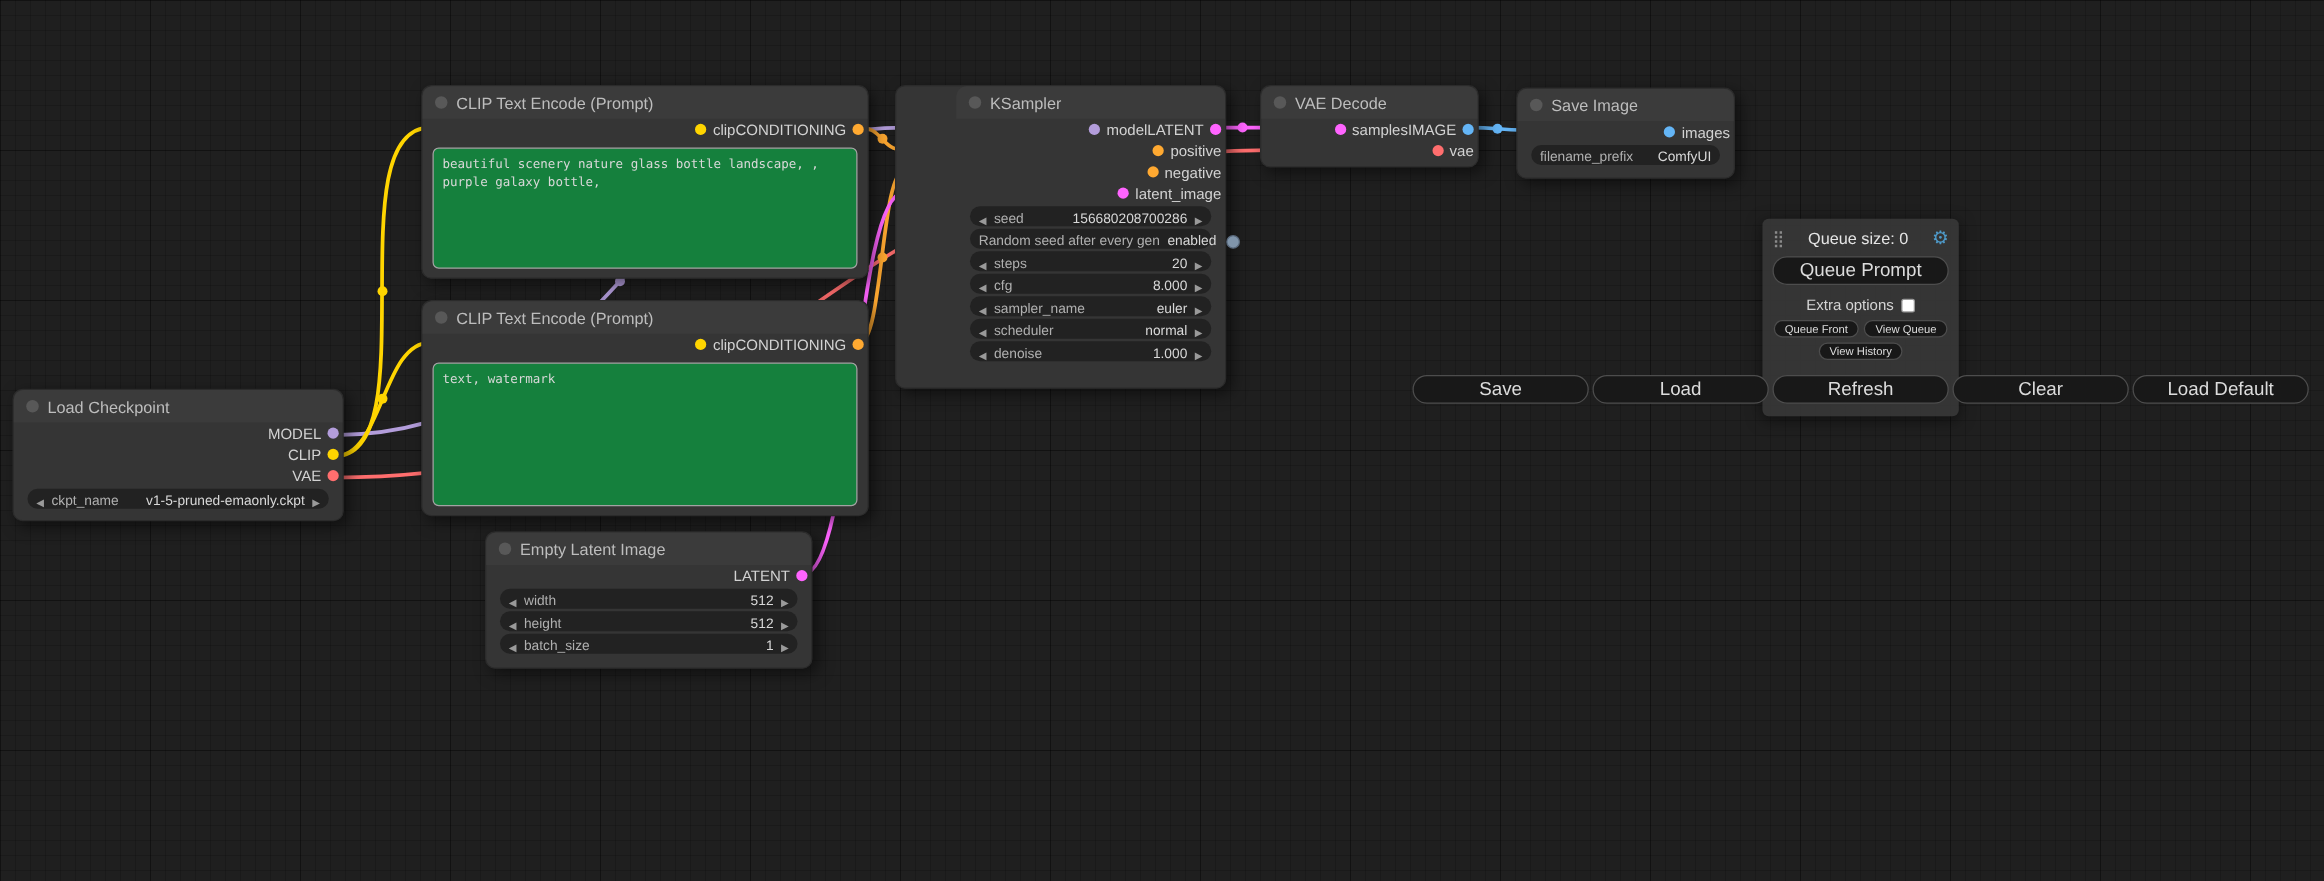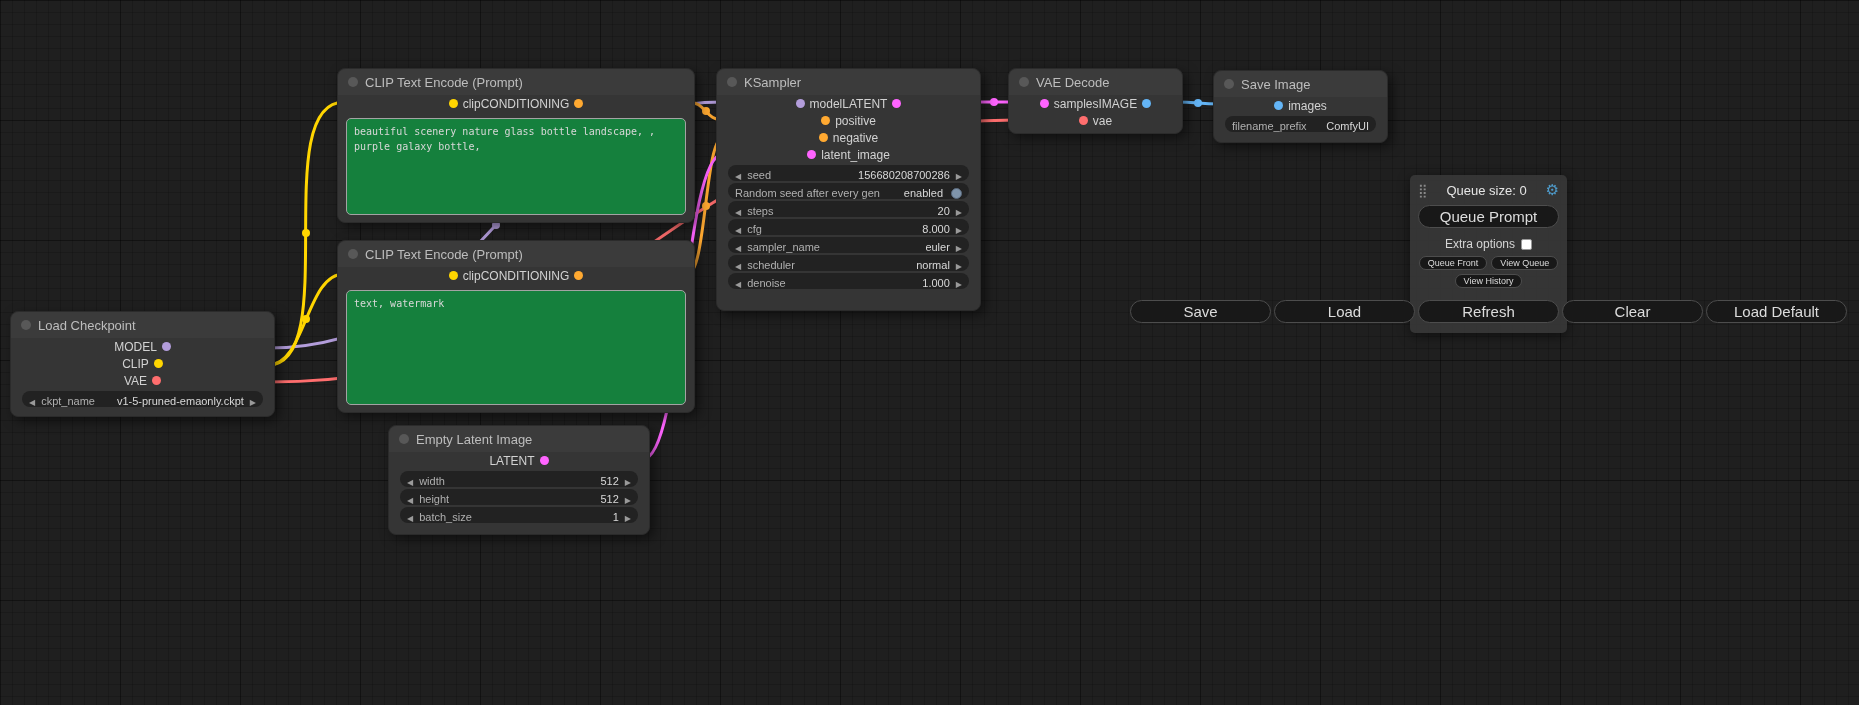--- a/index.html
+++ b/index.html
@@ -28,21 +28,21 @@
     border:1px solid #2b2b2b; border-radius:8px;
     box-shadow:4px 4px 12px rgba(0,0,0,.5);
     color:#c8c8c8; font-size:12px;
   }
   .node-title {
     height:26px; display:flex; align-items:center; gap:7px; padding:0 10px;
     background:#3b3b3b; border-radius:8px 8px 0 0; color:#bdbdbd; font-size:13px;
   }
   .collapse-dot { width:10px; height:10px; border-radius:50%; background:#585858; flex:none; }
   .title-text { white-space:nowrap; overflow:hidden; }
-  .slot-row { height:17px; display:flex; align-items:center; justify-content:center; padding:0 3px; }
+  .slot-row { height:17px; display:flex; align-items:center; justify-content:flex-end; padding:0 3px; }
   .port { display:flex; align-items:center; gap:5px; color:#d2d2d2; font-size:12px; }
   .port em { font-style:normal; }
   .dot { width:9px; height:9px; border-radius:50%; flex:none; }
   .c-model{background:#B39DDB} .c-clip{background:#FFD500} .c-vae{background:#FF6E6E}
   .c-cond{background:#FFA931} .c-latent{background:#FF64FF} .c-image{background:#64B5F6}
 
   .prompt-box {
     margin:6px 8px 8px; background:#15803d; border:1px solid #a3a3a3; border-radius:5px;
     padding:5px 7px; font-family:"DejaVu Sans Mono",monospace; font-size:10px; line-height:1.5;
     color:#d8d8d8; white-space:pre-wrap; overflow:hidden;
@@ -202,21 +202,21 @@
       <span class="arrow">▶</span>
     </div>
     <div class="widget">
       <span class="arrow">◀</span>
       <span class="wname">batch_size</span>
       <span class="wval">1</span>
       <span class="arrow">▶</span>
     </div>
   </div>
 
-  <div class="node" style="left:716px;top:68px;width:265px;height:243px;">
+  <div class="node" style="left:716px;top:68px;width:265px;height:243px;padding-left:48px;">
     <div class="node-title">
       <span class="collapse-dot"></span>
       <span class="title-text">KSampler</span>
     </div>
     <div class="slot-row">
       <span class="port">
         <i class="dot c-model"></i>
         <em>model</em>
       </span>
       <span class="port">

